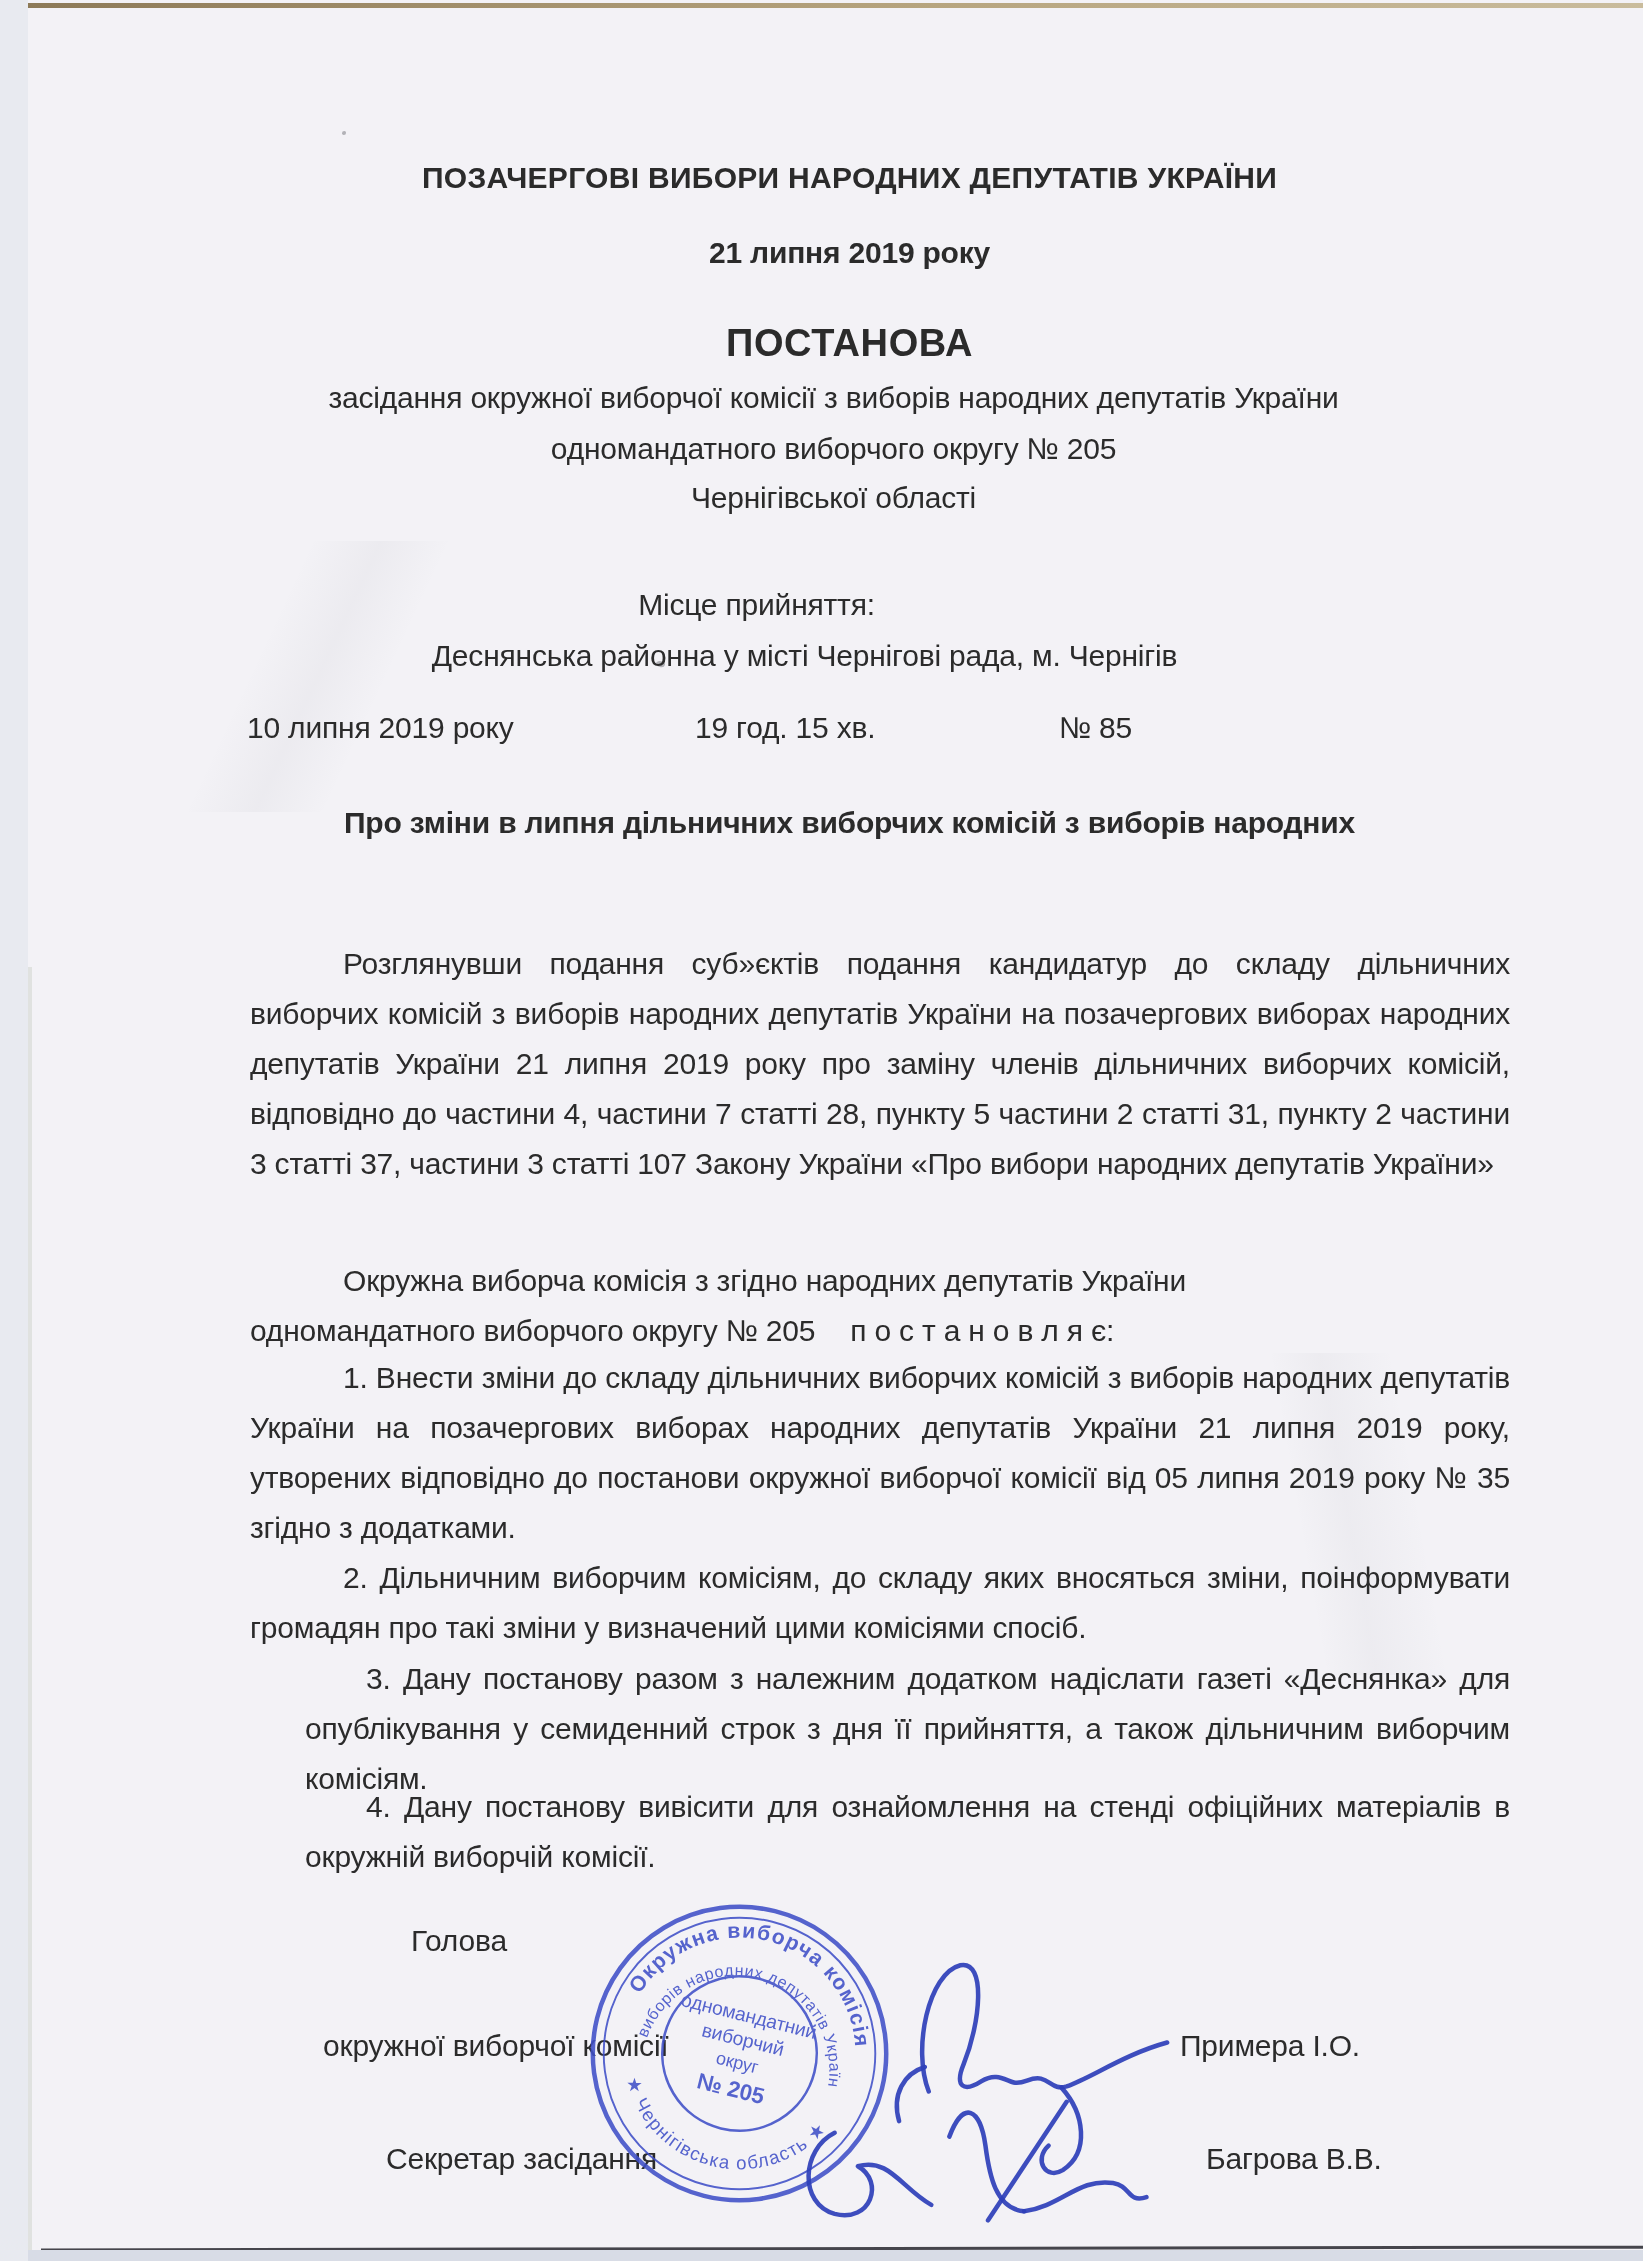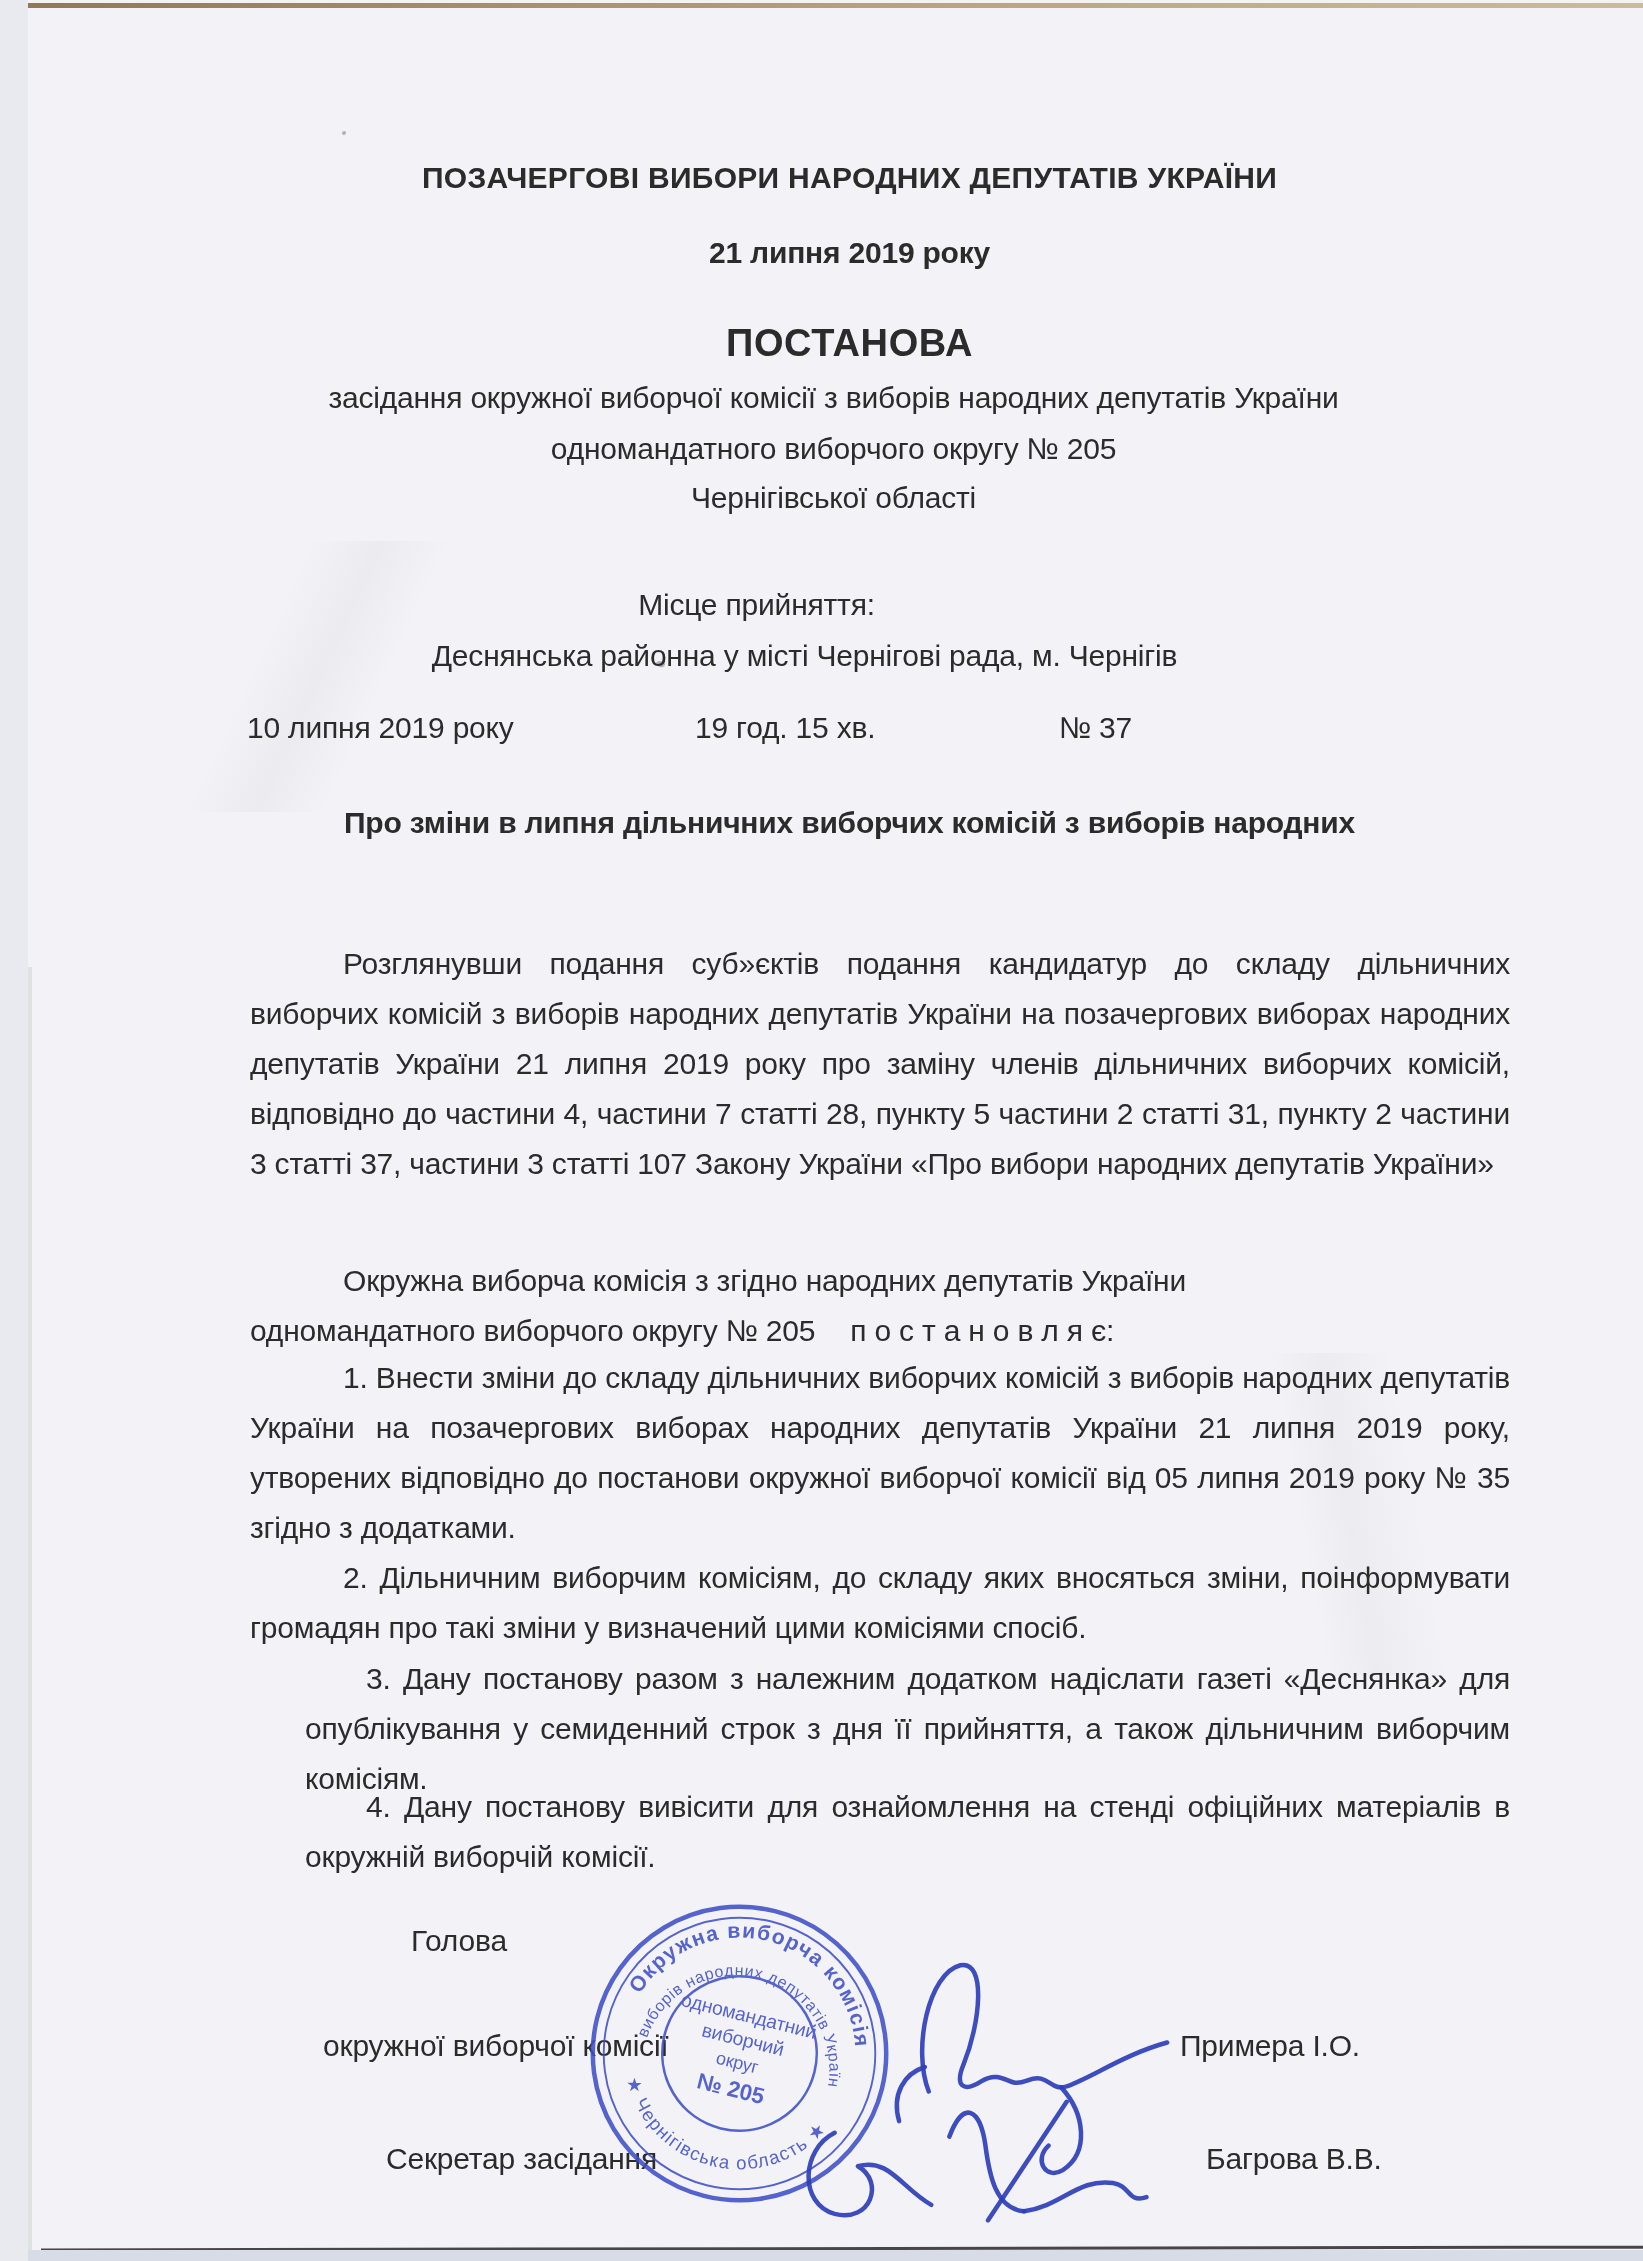--- a/index.html
+++ b/index.html
@@ -94,21 +94,21 @@
   <div class="abs ctr session1">засідання окружної виборчої комісії з виборів  народних депутатів України</div>
   <div class="abs ctr session2">одномандатного  виборчого округу  № 205</div>
   <div class="abs ctr session3">Чернігівської  області</div>
 
   <div class="abs ctr place-label">Місце  прийняття:</div>
   <div class="abs ctr place-value">Деснянська районна у місті Чернігові  рада, м. Чернігів</div>
 
   <div class="abs meta">
     <span class="m-date">10  липня   2019 року</span>
     <span class="m-time">19 год. 15  хв.</span>
-    <span class="m-num">№ 37</span>
+    <span class="m-num">№ 85</span>
   </div>
 
   <div class="abs ctr subject s1">Про  зміни в липня  дільничних виборчих комісій з виборів народних</div>
 
   <div class="abs para p1">Розглянувши подання суб»єктів подання кандидатур до складу дільничних виборчих комісій з виборів народних депутатів України на позачергових виборах народних депутатів України 21 липня 2019 року про заміну членів дільничних виборчих комісій, відповідно до частини 4, частини 7 статті 28, пункту 5 частини 2 статті 31, пункту 2 частини 3 статті 37, частини 3 статті 107 Закону України «Про вибори народних депутатів України»</div>
 
   <div class="abs para p2">
     <div class="p2l1">Окружна  виборча комісія  з згідно  народних  депутатів  України</div>
     <div class="p2l2">
       <span>одномандатного  виборчого  округу  № 205</span><span class="resolve">п о с т а н о в л я є:</span>

